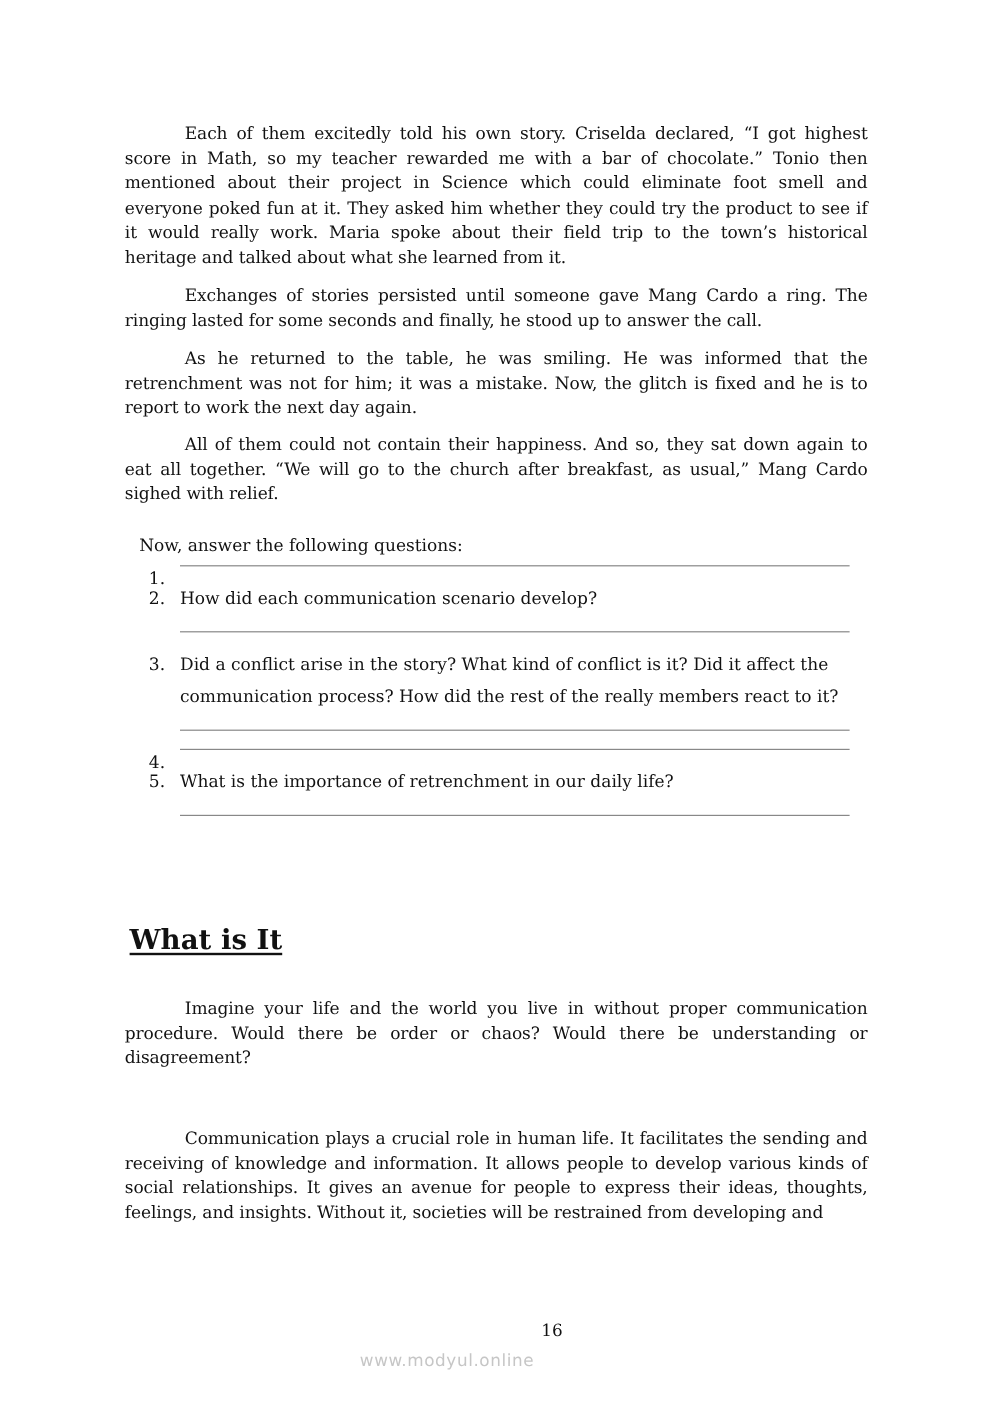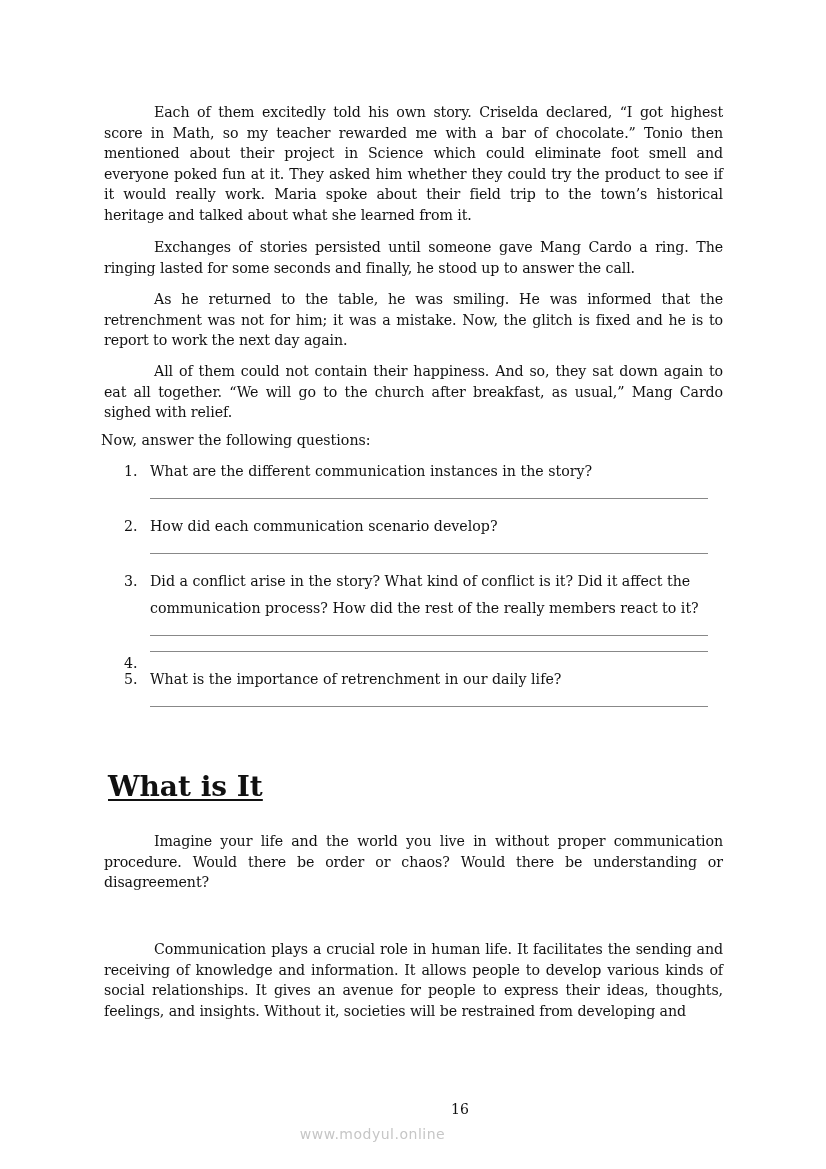--- a/index.html
+++ b/index.html
@@ -4,48 +4,47 @@
 <style>
   html, body { margin: 0; padding: 0; background: #ffffff; }
   body { width: 826px; height: 1169px; position: relative; overflow: hidden;
          font-family: "DejaVu Serif", "Liberation Serif", serif; color: #111; }
   .page { position: absolute; left: 100px; top: 98px; width: 627px; }
   p.para { margin: 4px; font-size: 14.2px; line-height: 20.6px; text-align: justify; text-indent: 50px; letter-spacing: -0.1px; }
   .p1 { position: absolute; top: 0; }
   .p2 { position: absolute; top: 135px; }
   .p3 { position: absolute; top: 187px; }
   .p4 { position: absolute; top: 259px; }
-  .intro { position: absolute; top: 333px; font-size: 14.2px; margin: 1px; }
+  .intro { position: absolute; top: 333px; font-size: 14.2px; margin: 16px; }
   ol.questions { position: absolute; left: 0; top: 360px; width: 627px; margin: 0; padding: 0; list-style: none; }
   ol.questions li { position: relative; padding-left: 50px; font-size: 14.2px; line-height: 27px; }
   ol.questions li .num { position: absolute; left: 24px; top: 0; }
   .answer-line { height: 1px; border-bottom: 1.3px solid #888; margin: 12px 0 14px 50px; width: 558px; }
   .heading { position: absolute; left: 8px; top: 672px; font-family: "DejaVu Serif", serif; font-weight: bold;
-             font-size: 28px; text-decoration: underline; text-underline-offset: 3px; margin: 0; }
+             font-size: 23px; text-decoration: underline; text-underline-offset: 3px; margin: 0; }
   .p5 { position: absolute; top: 729px; line-height: 27px; }
   .p6 { position: absolute; top: 837px; line-height: 27px; }
   .footer-num { position: absolute; top: 1101px; left: 0; width: 826px; text-align: center; font-size: 14px; padding-left: 47px; }
   .watermark { position: absolute; top: 1126px; left: 0; width: 745px; text-align: center;
                font-family: "DejaVu Sans", sans-serif; font-size: 14px; color: #c6c6c6; letter-spacing: 0.5px; }
 </style>
 </head>
 <body>
 
 <div class="page">
   <p class="para p1">Each of them excitedly told his own story.  Criselda declared, “I got highest score in Math, so my teacher rewarded me with a bar of chocolate.”  Tonio then mentioned about their project in Science which could eliminate foot smell and everyone poked fun at it.  They asked him whether they could try the product to see if it would really work.  Maria spoke about their field trip to the town’s historical heritage and talked about what she learned from it.</p>
   <p class="para p2">Exchanges of stories persisted until someone gave Mang Cardo a ring. The ringing lasted for some seconds and finally, he stood up to answer the call.</p>
   <p class="para p3">As he returned to the table, he was smiling.  He was informed that the retrenchment was not for him; it was a mistake.  Now, the glitch is fixed and he is to report to work the next day again.</p>
   <p class="para p4">All of them could not contain their happiness.  And so, they sat down again to eat all together.  “We will go to the church after breakfast, as usual,” Mang Cardo sighed with relief.</p>
 
   <p class="intro">Now, answer the following questions:</p>
 
   <ol class="questions">
     <li>
       <span class="num">1.</span>
-      <span>What are the different communication instances in the story?</span>
       <div class="answer-line" style="margin-left:0"></div>
     </li>
     <li>
       <span class="num">2.</span>
       <span>How did each communication scenario develop?</span>
       <div class="answer-line" style="margin-left:0"></div>
     </li>
     <li>
       <span class="num">3.</span>
       <span>Did a conflict arise in the story?  What kind of conflict is it?  Did it affect the communication process?  How did the rest of the really members react to it?</span>

